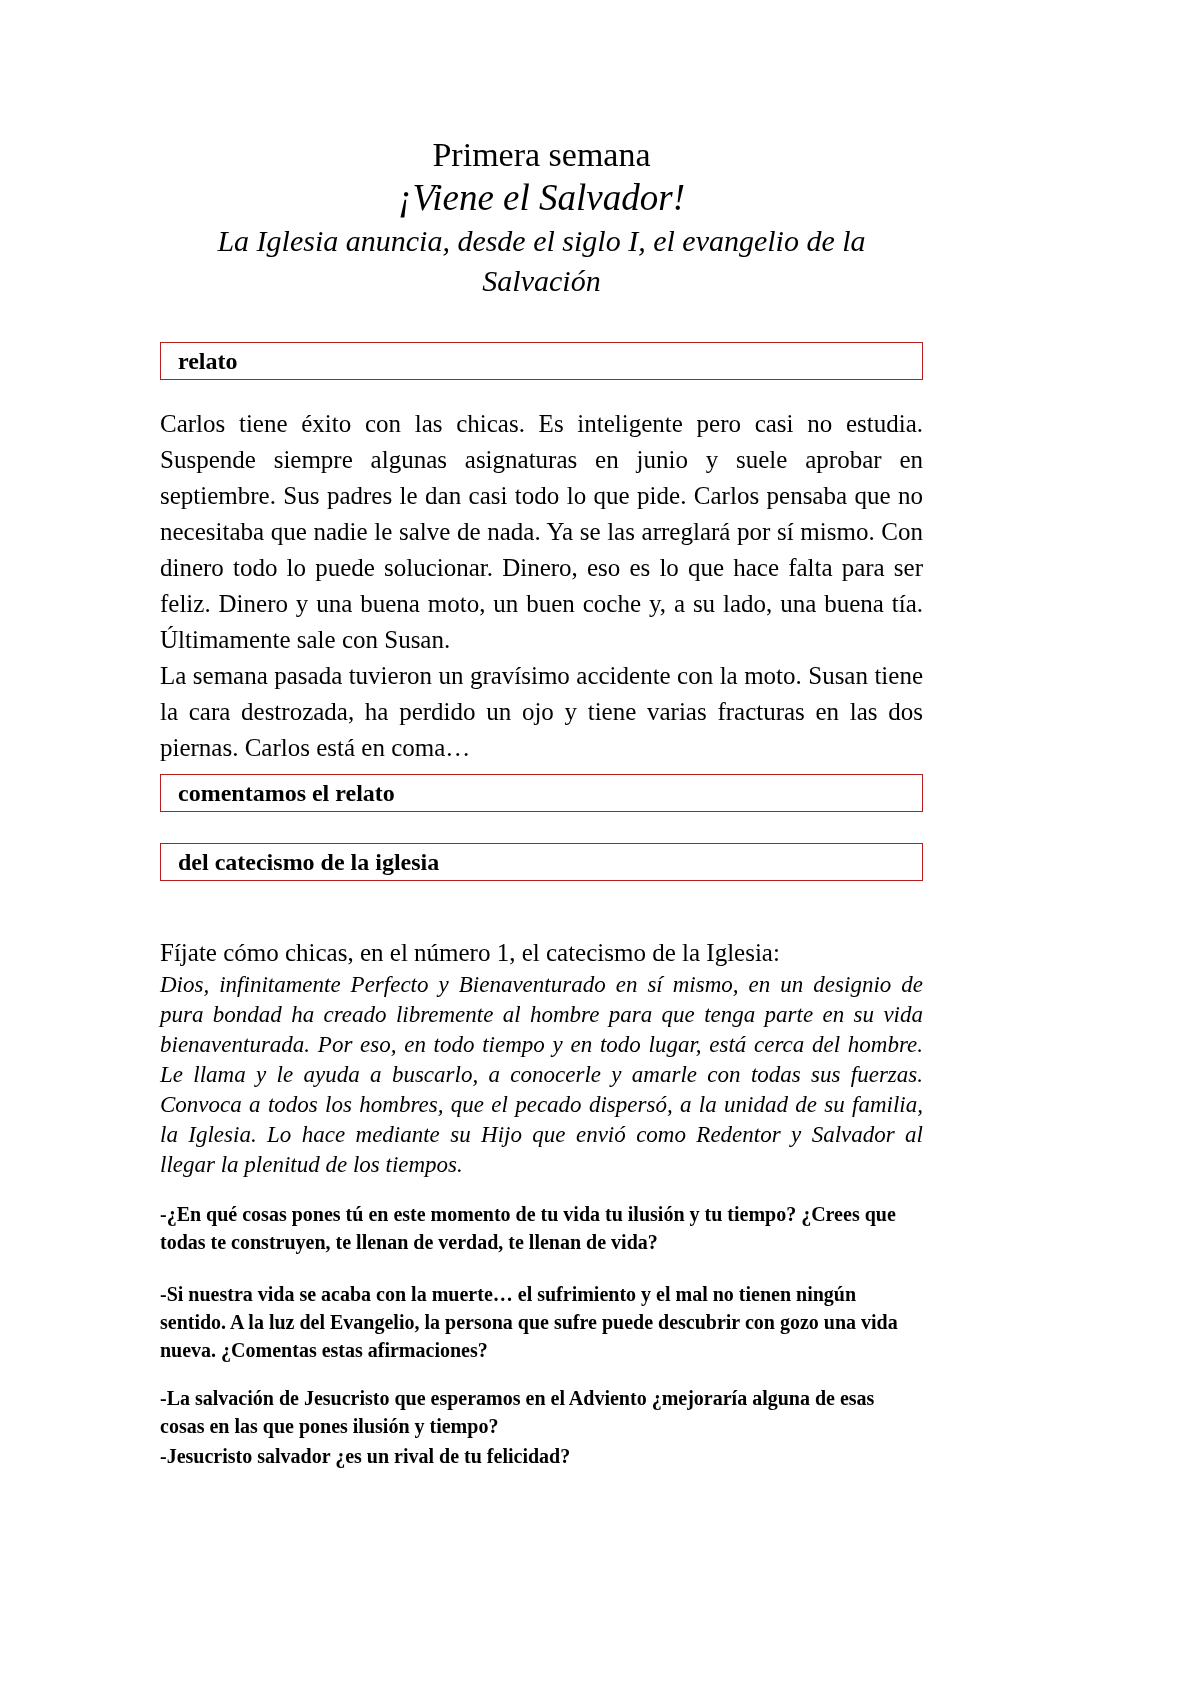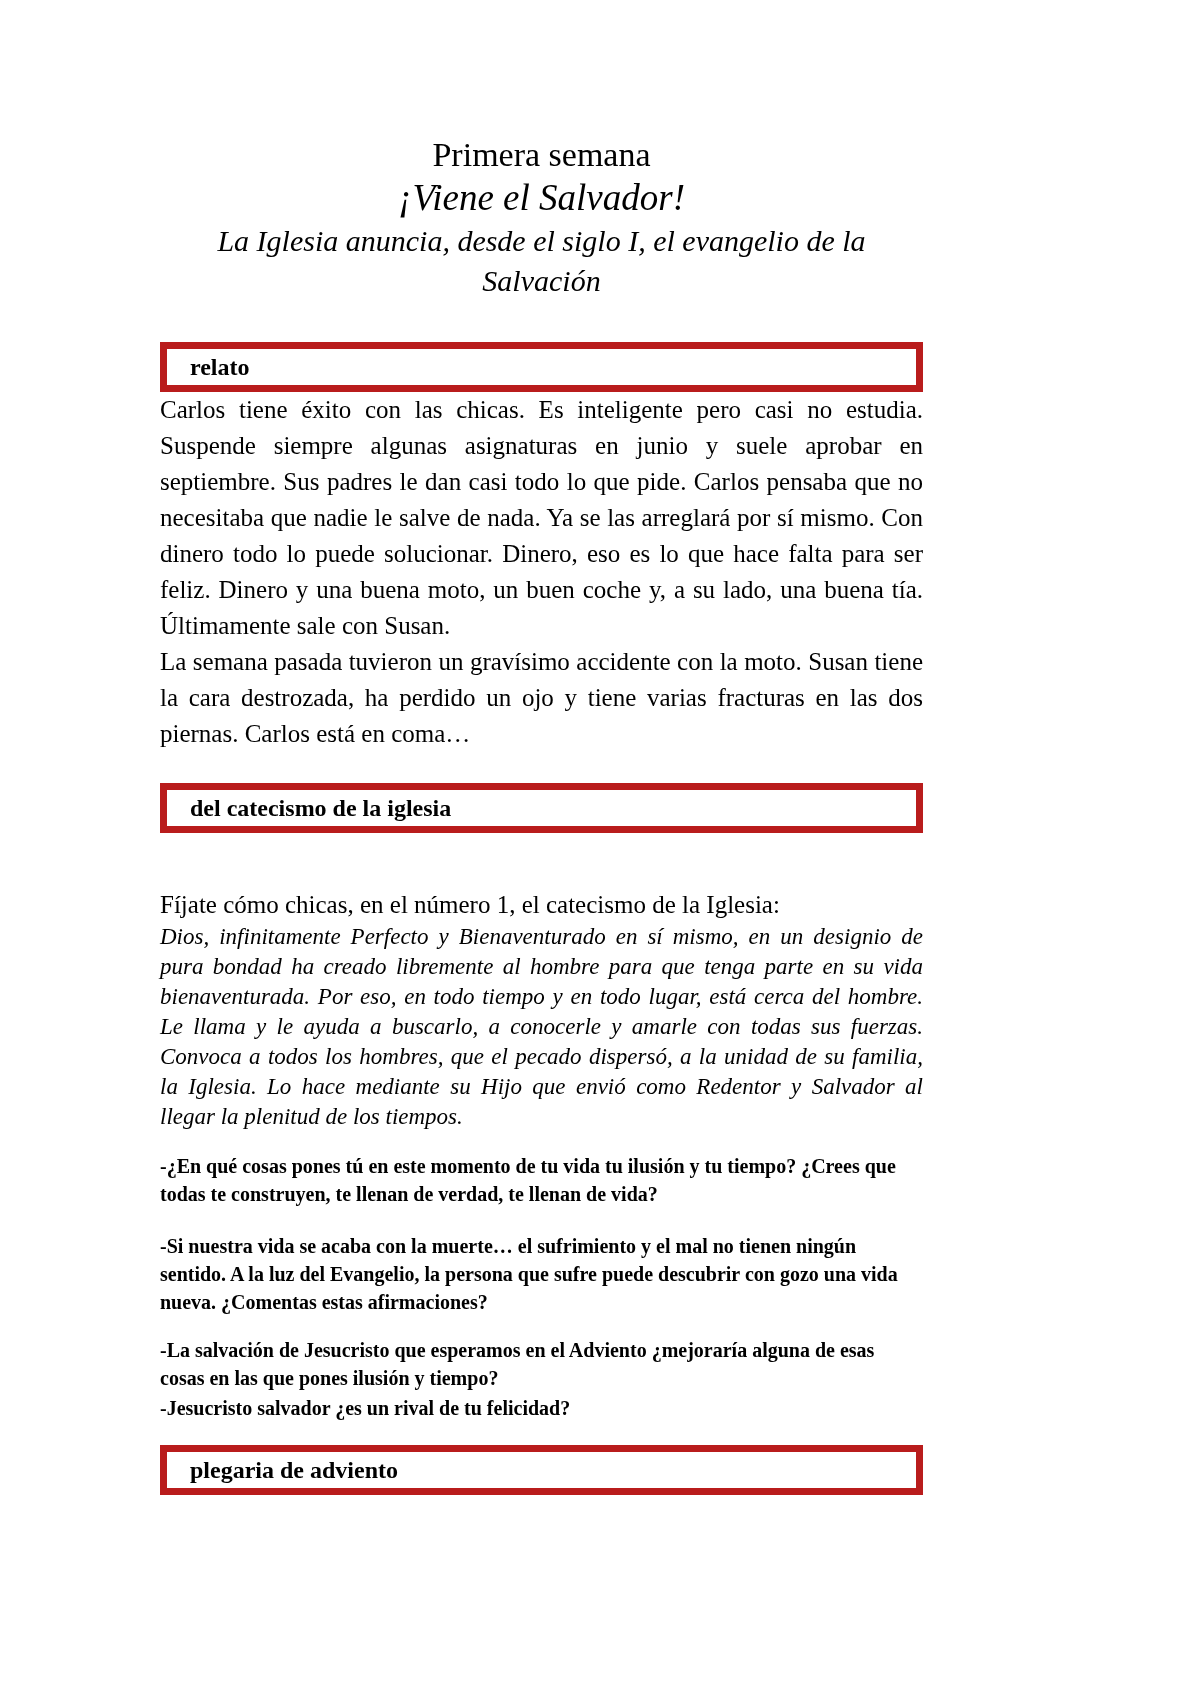--- a/index.html
+++ b/index.html
@@ -29,42 +29,42 @@
     font-style: italic;
   }
   .tagline {
     font-size: 30px;
     line-height: 40px;
     font-style: italic;
     text-decoration-thickness: 2px;
     text-underline-offset: 5px;
   }
   .section-box {
-    border: 7px solid #b91c1c;
-    padding: 3px 23px;
+    border: 1px solid #b91c1c;
+    padding: 3px 17px;
     box-sizing: border-box;
   }
   .section-label {
     font-weight: bold;
     font-size: 24px;
     line-height: 30px;
   }
   .box-relato     { margin-top: 41px; }
   .box-comentamos { margin-top: 8px;  }
   .box-catecismo  { margin-top: 31px; }
   .box-preguntas  { margin-top: 8px;  }
   .box-plegaria   { margin-top: 23px; }
 
   .body-par {
     margin: 0;
     font-size: 25px;
     line-height: 36px;
     text-align: justify;
   }
-  .body-par.first { }
+  .body-par.first { margin-top: 26px; }
 
   .intro {
     margin: 55px 0 0 0;
     font-size: 25px;
     line-height: 34px;
   }
   .quote {
     margin: 0;
     font-style: italic;
     font-size: 23px;
@@ -93,31 +93,31 @@
     <div class="tagline">La Iglesia anuncia, desde el siglo I, el evangelio de la Salvación</div>
   </header>
 
   <div class="section-box box-relato">
     <span class="section-label">relato</span>
   </div>
 
   <p class="body-par first">Carlos tiene éxito con las chicas. Es inteligente pero casi no estudia. Suspende siempre algunas asignaturas en junio y suele aprobar en septiembre. Sus padres le dan casi todo lo que pide. Carlos pensaba que no necesitaba que nadie le salve de nada. Ya se las arreglará por sí mismo. Con dinero todo lo puede solucionar. Dinero, eso es lo que hace falta para ser feliz. Dinero y una buena moto, un buen coche y, a su lado, una buena tía. Últimamente sale con Susan.</p>
   <p class="body-par">La semana pasada tuvieron un gravísimo accidente con la moto. Susan tiene la cara destrozada, ha perdido un ojo y tiene varias fracturas en las dos piernas. Carlos está en coma…</p>
 
+  <div class="section-box box-comentamos">
+    <span class="section-label">comentamos el relato</span>
+  </div>
 
   <div class="section-box box-catecismo">
     <span class="section-label">del catecismo de la iglesia</span>
   </div>
 
   <p class="intro">Fíjate cómo chicas, en el número 1, el catecismo de la Iglesia:</p>
   <p class="quote">Dios, infinitamente Perfecto y Bienaventurado en sí mismo, en un designio de pura bondad ha creado libremente al hombre para que tenga parte en su vida bienaventurada. Por eso, en todo tiempo y en todo lugar, está cerca del hombre. Le llama y le ayuda a buscarlo, a conocerle y amarle con todas sus fuerzas. Convoca a todos los hombres, que el pecado dispersó, a la unidad de su familia,  la Iglesia.  Lo hace mediante su Hijo que envió como Redentor y Salvador al llegar la plenitud de los tiempos.</p>
 
 
   <p class="question q2">-¿En qué cosas pones tú en este momento de tu vida tu ilusión y tu tiempo? ¿Crees que todas te construyen, te llenan de verdad, te llenan de vida?</p>
   <p class="question q1">-Si nuestra vida se acaba con la muerte… el sufrimiento y el mal no tienen ningún sentido. A la luz del Evangelio, la persona que sufre puede descubrir con gozo una vida nueva. ¿Comentas estas afirmaciones?</p>
   <p class="question q3">-La salvación de Jesucristo que esperamos en el Adviento ¿mejoraría alguna de esas cosas en las que pones ilusión y tiempo?</p>
   <p class="question q4">-Jesucristo salvador ¿es un rival de tu felicidad?</p>
 
-  <div class="section-box box-plegaria">
-    <span class="section-label">plegaria de adviento</span>
-  </div>
 
 </div>
 
 </body></html>

